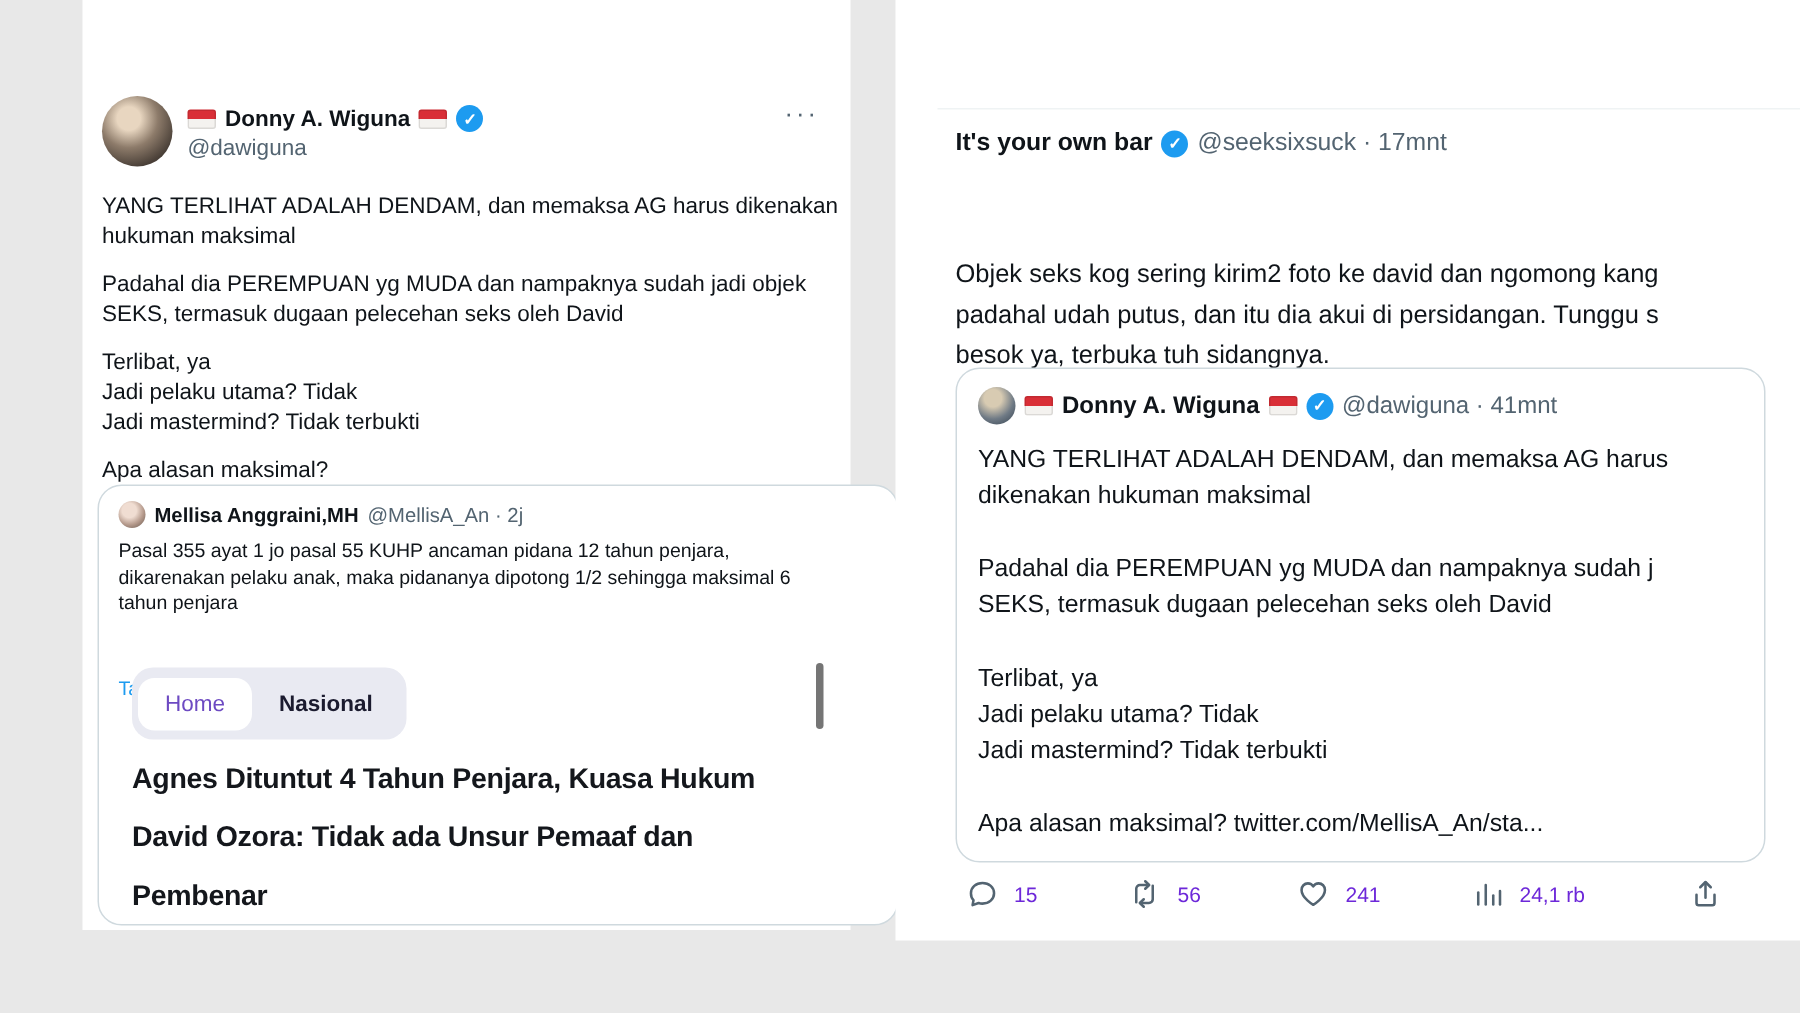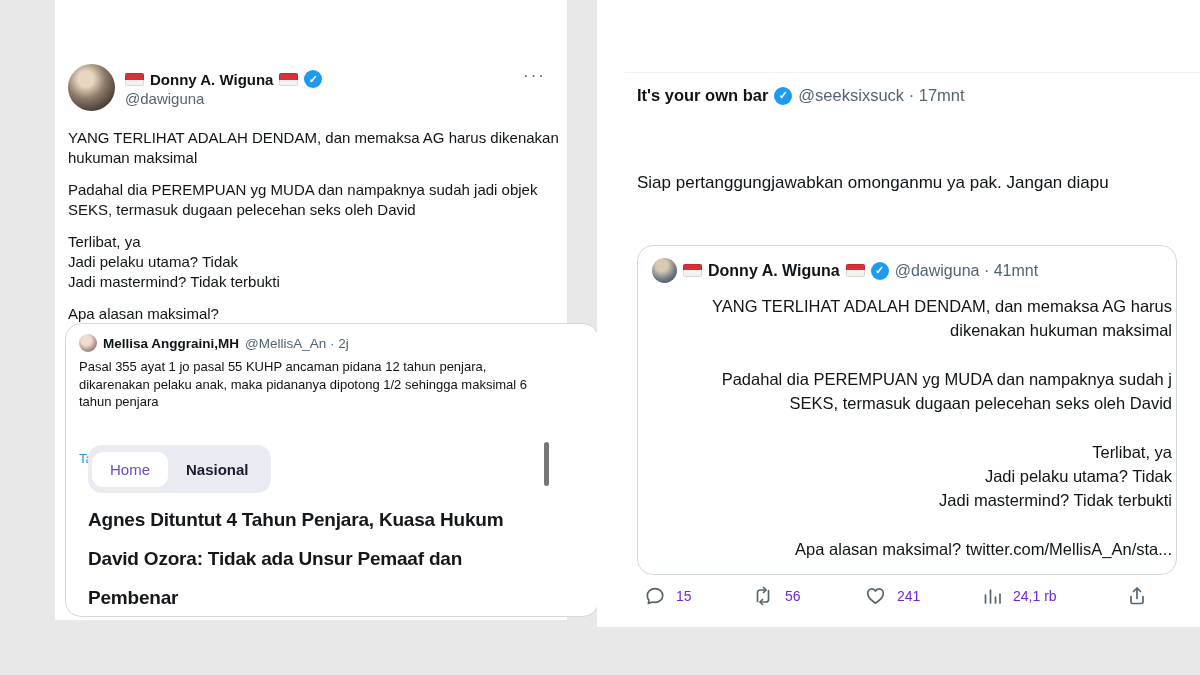--- a/index.html
+++ b/index.html
@@ -72,21 +72,21 @@
   .rt-header { position:absolute; left:40px; top:86px; font-size:16.5px; white-space:nowrap; }
   .rt-body { position:absolute; left:40px; top:115px; width:510px; overflow:hidden;
              font-size:17px; line-height:27px; white-space:pre; }
   .rt-body p { margin:0 0 18px 0; white-space:pre; }
 
   .rt-qcard { left:40px; top:245px; width:540px; height:330px; }
   .rtq-header { position:absolute; left:14px; top:12px; font-size:16px; white-space:nowrap; }
   .rtq-avatar { width:25px; height:25px; }
   .rtq-body { position:absolute; left:14px; top:48px; width:520px; overflow:hidden;
               font-size:16.5px; line-height:24px; }
-  .rtq-body p { margin:0 0 25px 0; white-space:pre;text-align:right; }
+  .rtq-body p { margin:0 0 25px 0; white-space:pre; }
 
   .statbar { position:absolute; top:586px; left:0; width:100%; height:26px; }
   .stat { position:absolute; display:flex; align-items:center; gap:11px;
           font-size:14px; color:#6d28d9; cursor:pointer; }
 </style>
 </head>
 <body>
 
 <div class="panel panel-left">
 
@@ -136,20 +136,23 @@
 
   <div class="rt-divider"></div>
 
   <div class="rt-header row">
     <span class="name">It's your own bar</span>
     <span class="badge">✓</span>
     <span class="muted">@seeksixsuck · 17mnt</span>
   </div>
 
   <div class="rt-body">
+    <p>Objek seks kog sering kirim2 foto ke david dan ngomong kang
+padahal udah putus, dan itu dia akui di persidangan. Tunggu s
+besok ya, terbuka tuh sidangnya.</p>
     <p>Siap pertanggungjawabkan omonganmu ya pak. Jangan diapu</p>
   </div>
 
   <div class="qcard rt-qcard">
     <div class="rtq-header row">
       <span class="avatar av-photo3 rtq-avatar"></span>
       <span class="flag"></span>
       <span class="name">Donny A. Wiguna</span>
       <span class="flag"></span>
       <span class="badge">✓</span>

